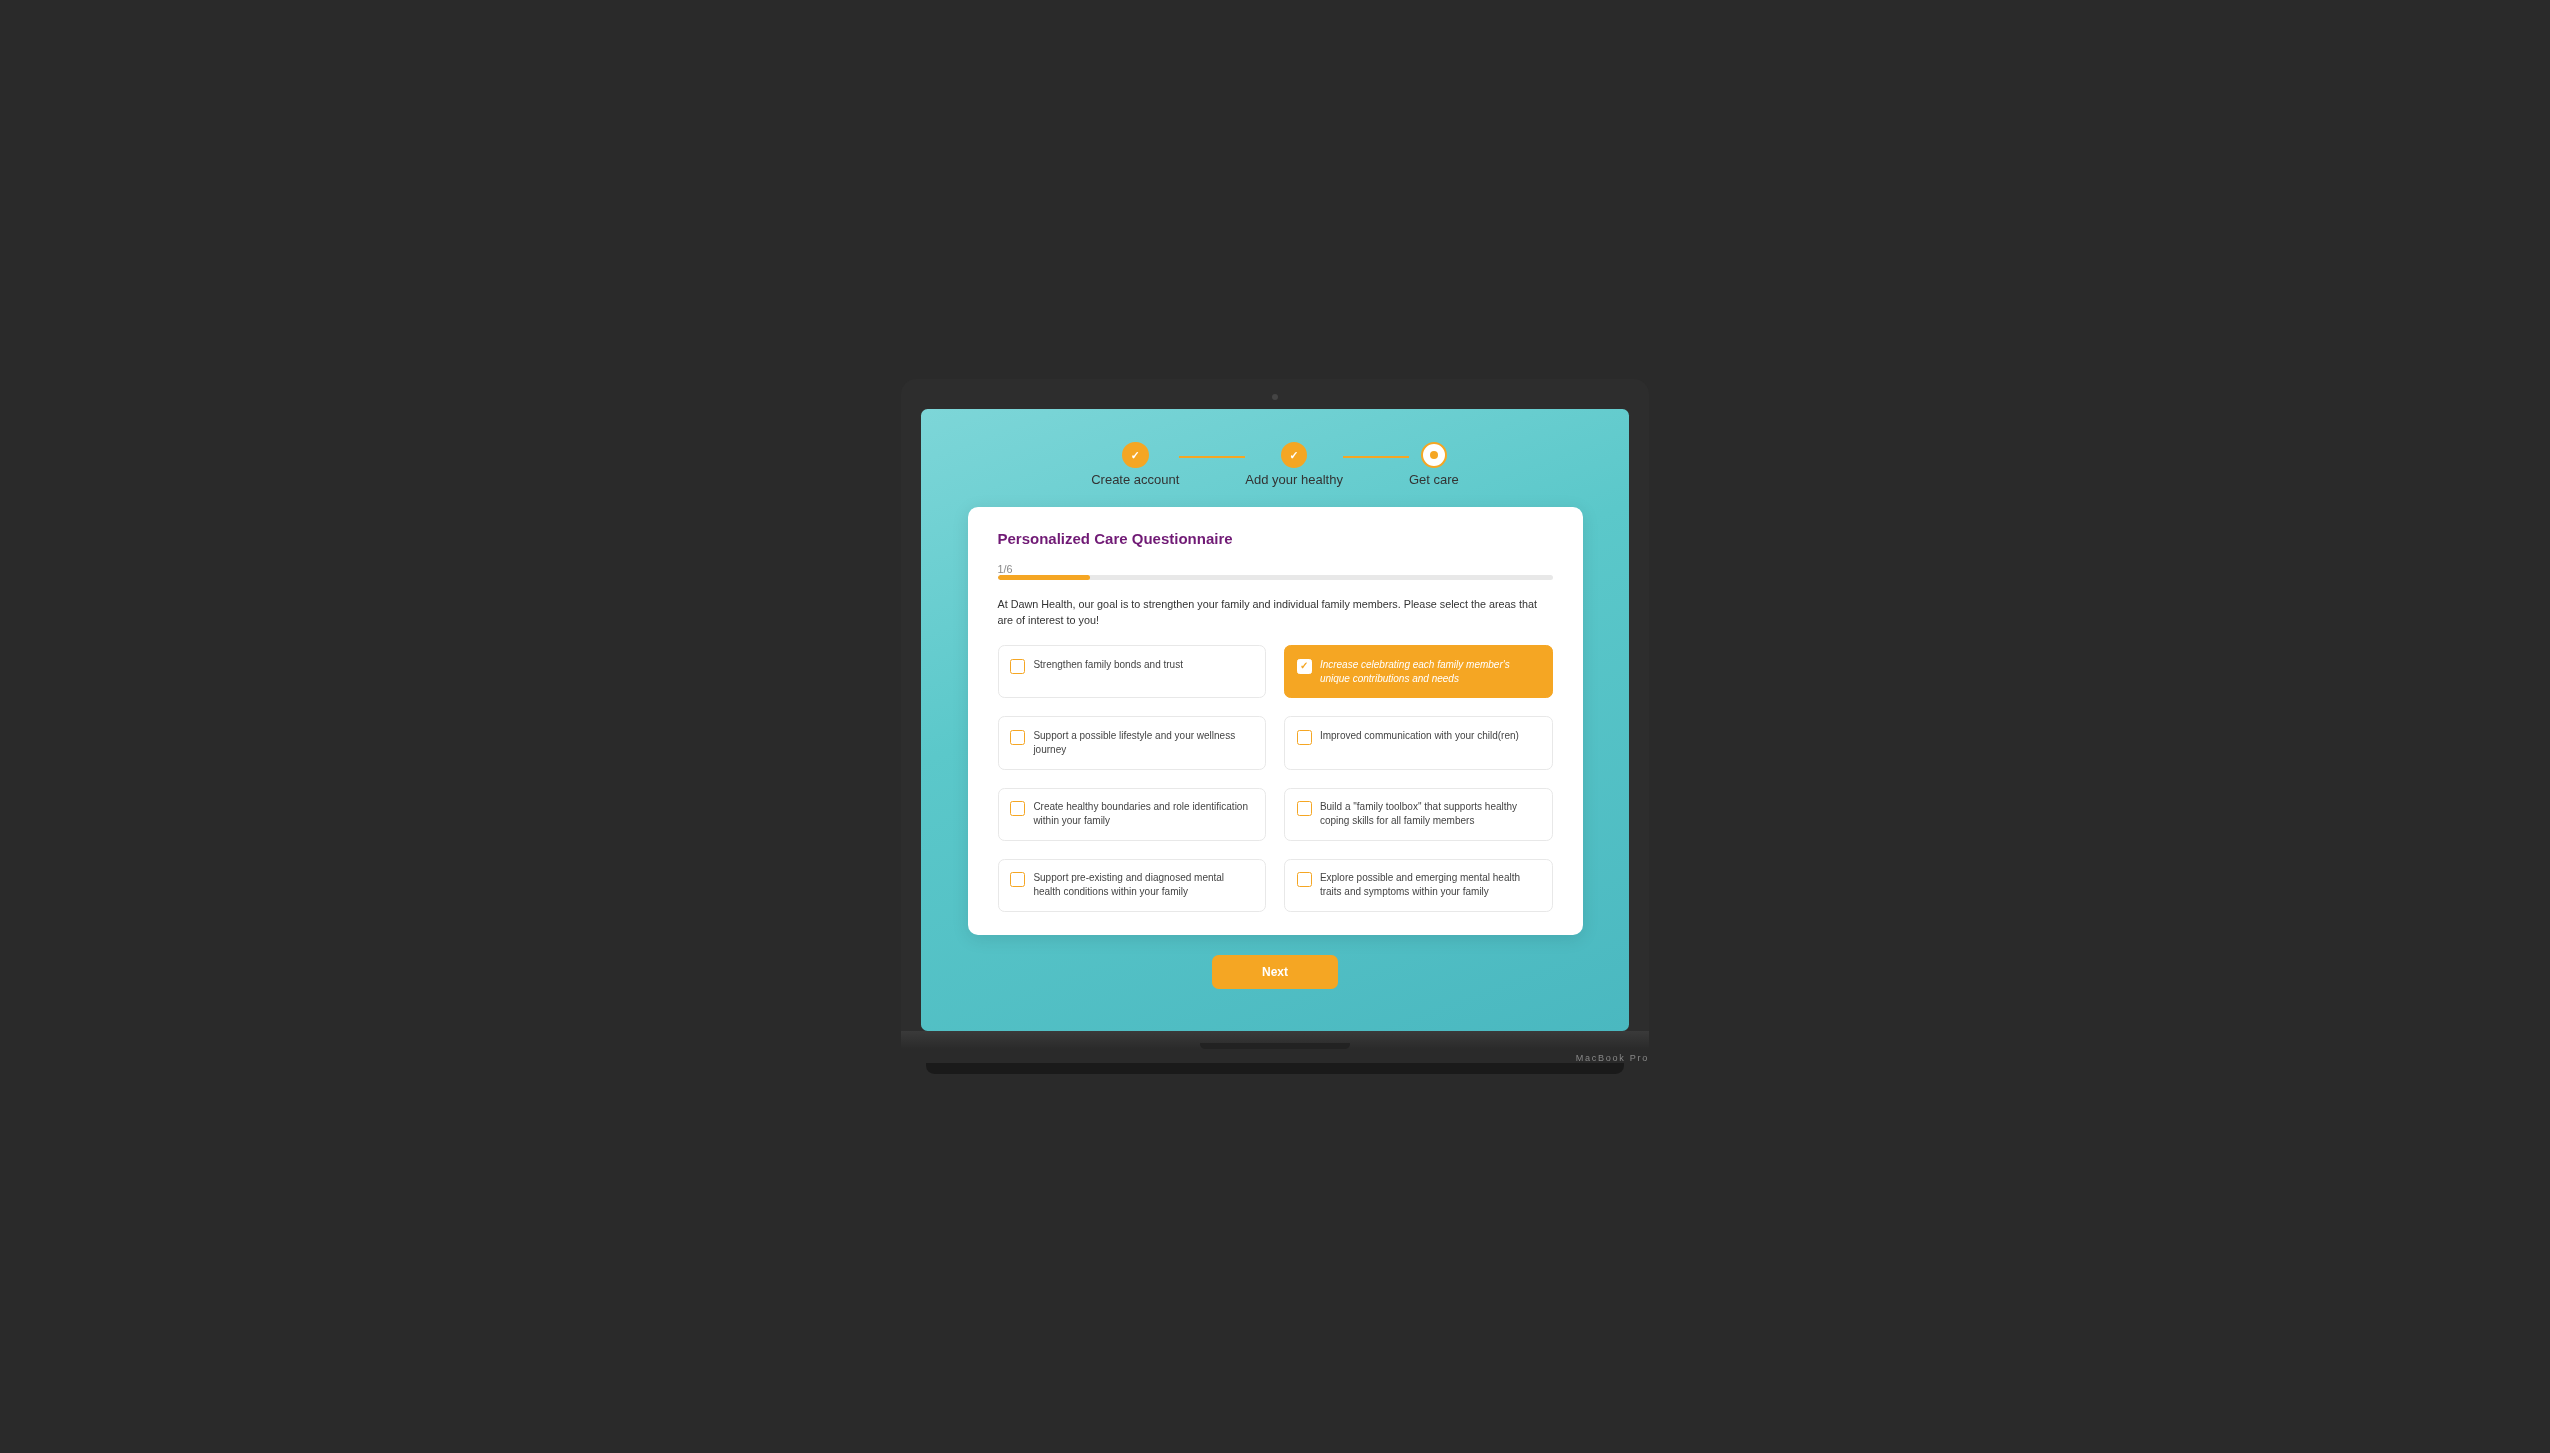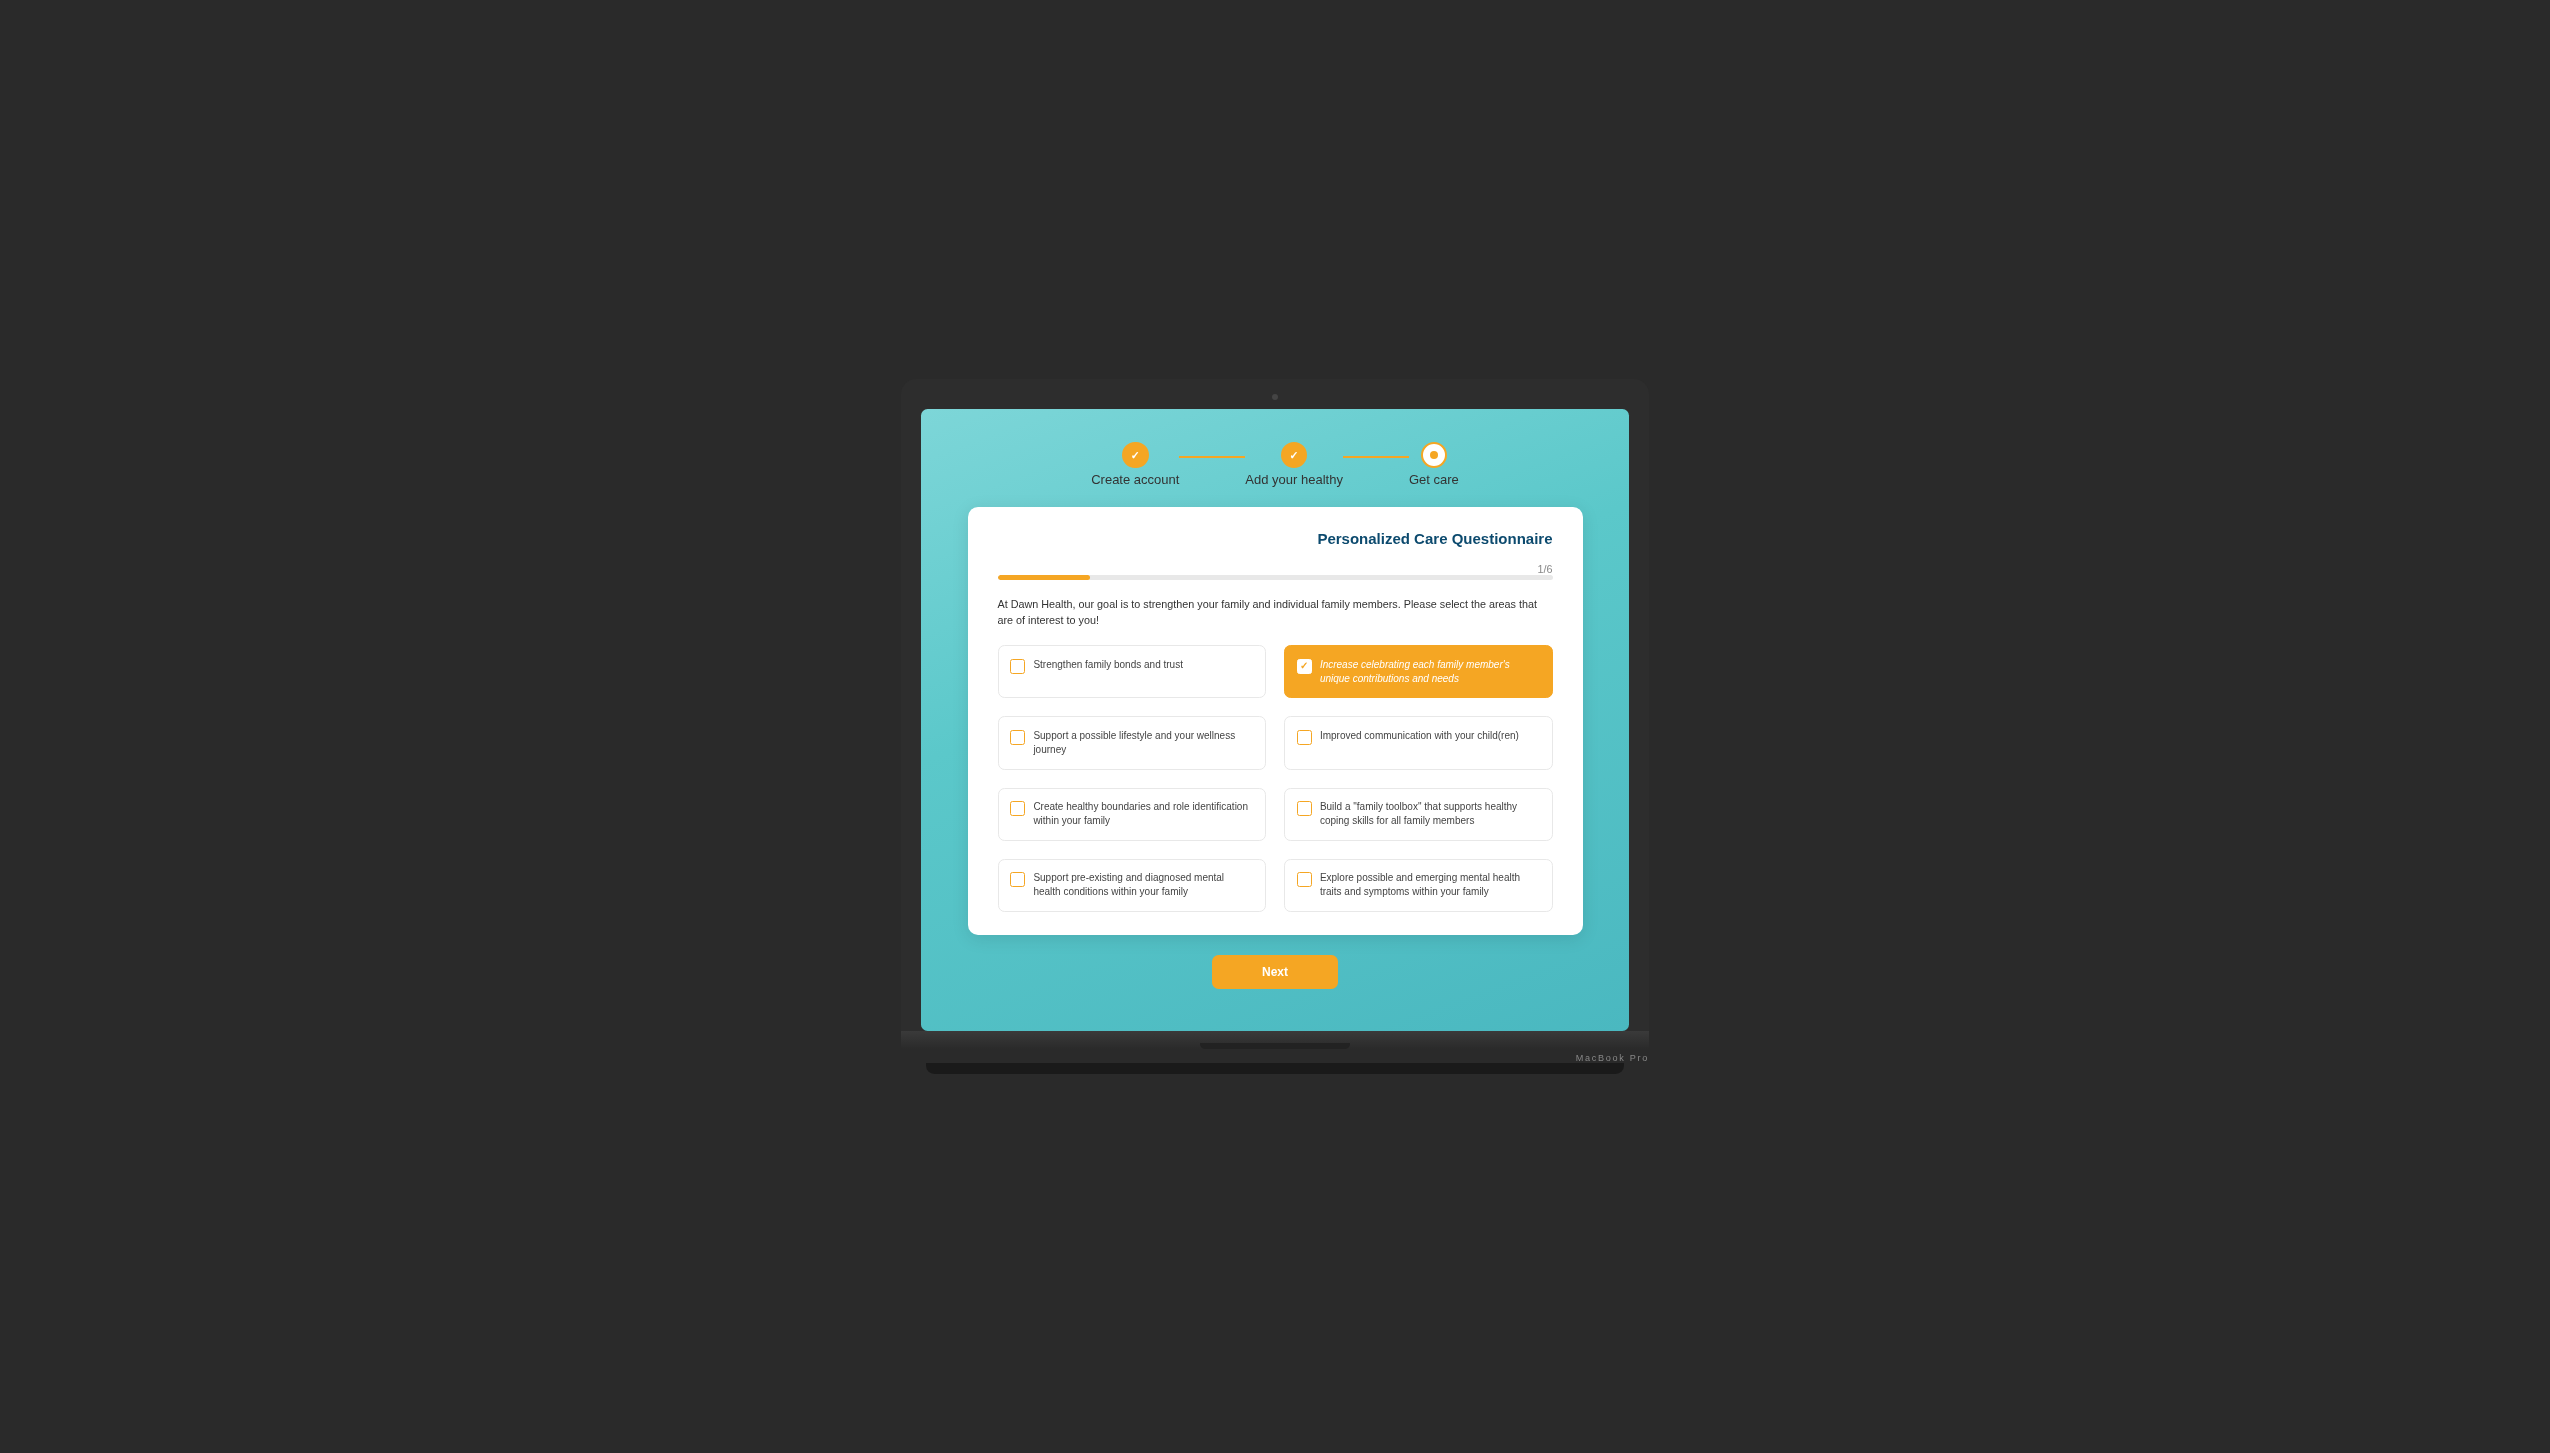--- a/index.html
+++ b/index.html
@@ -139,29 +139,29 @@
     .card {
       background: white;
       border-radius: 10px;
       padding: 23px 30px 23px 30px;
       width: 615px;
       max-width: 100%;
       box-shadow: 0 3.3px 16.6px rgba(0,0,0,0.1);
     }
 
     .card-title {
-      text-align: right;
+      text-align: left;
       font-size: 15px;
       font-weight: 700;
-      color: #0c4a6e;
+      color: #701a75;
       margin-bottom: 16px;
     }
 
     .card-subtitle {
-      text-align: right;
+      text-align: left;
       font-size: 10.8px;
       color: #888;
       margin-bottom: 0;
     }
 
     .progress-bar-container {
       height: 4.2px;
       background: #e8e8e8;
       border-radius: 2.5px;
       margin-bottom: 16.6px;

